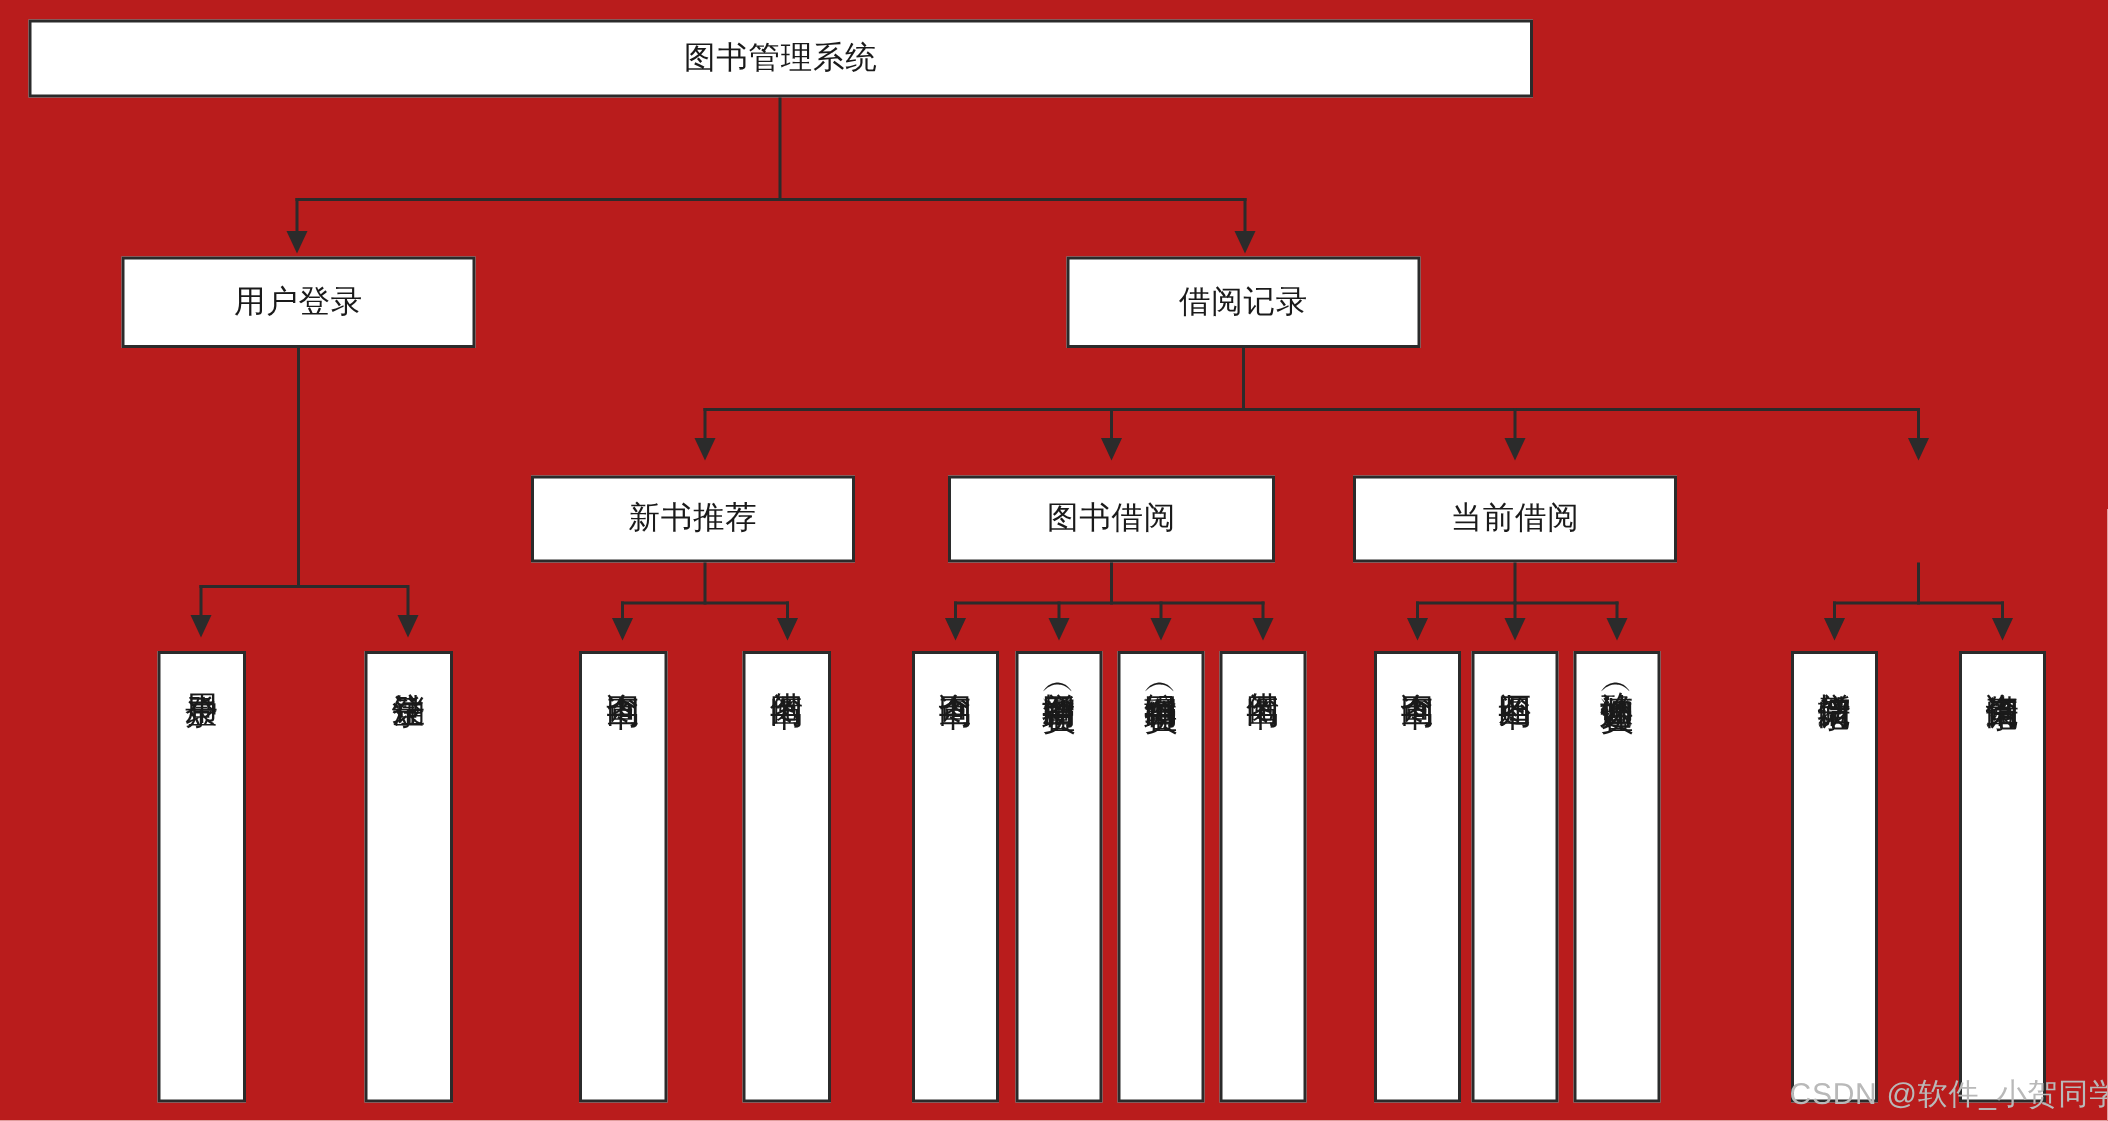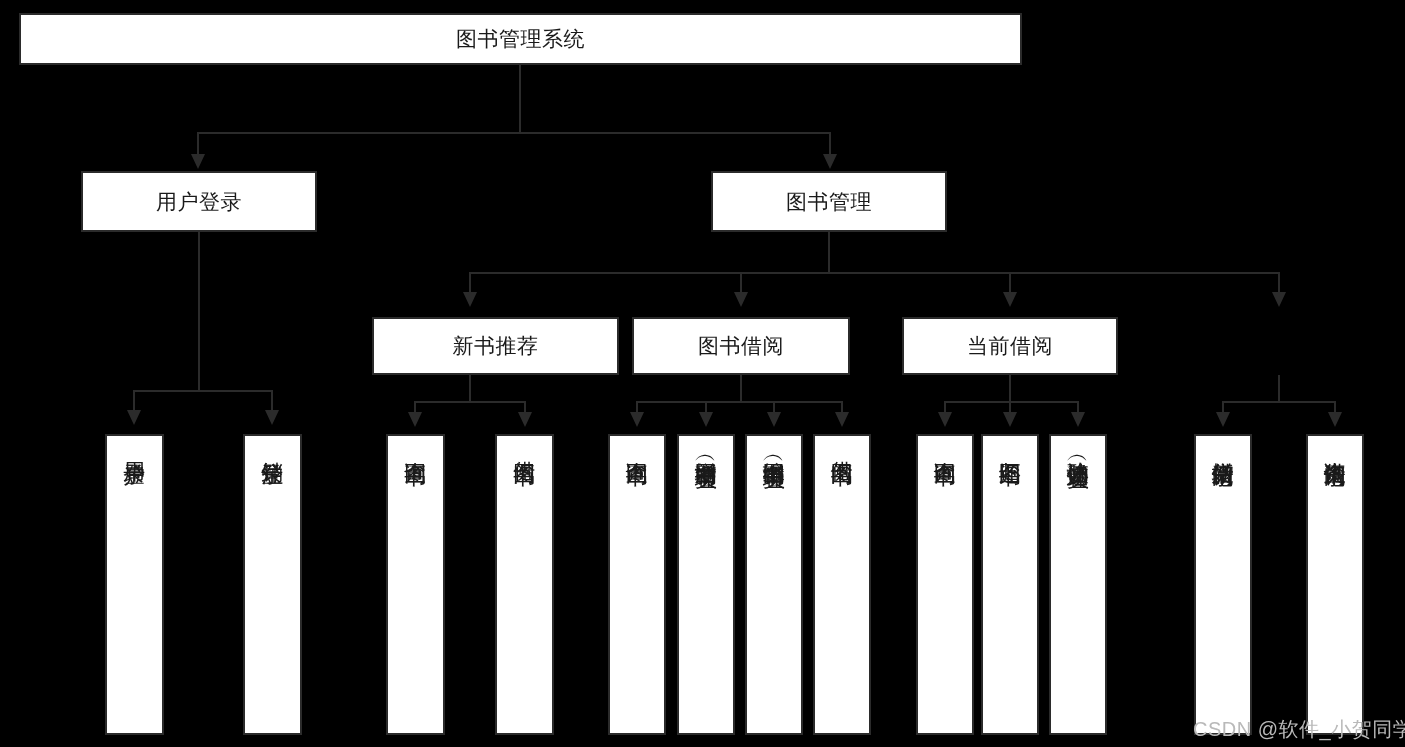--- a/index.html
+++ b/index.html
@@ -8,21 +8,21 @@
     padding: 0;
     background: #ffffff;
   }
   body {
     font-family: "Liberation Sans", "DejaVu Sans", sans-serif;
   }
   #canvas {
     position: relative;
     width: 1405px;
     height: 747px;
-    background: #000000;
+    background: #b91c1c;
     overflow: hidden;
   }
   
   .node {
     position: absolute;
     box-sizing: border-box;
     background: #ffffff;
     border: 2px solid #2b2b2b;
     display: flex;
     align-items: center;
@@ -88,21 +88,21 @@
   <div class="line vline" style="left:197px; top:132px; width:2px; height:24px;"></div>
   <div class="arrow" style="left:191px; top:154px;"></div>
 
   <div class="line vline" style="left:829px; top:132px; width:2px; height:24px;"></div>
   <div class="arrow" style="left:823px; top:154px;"></div>
 
   <div class="node horiz" style="left:81px; top:171px; width:236px; height:61px;">
     <span class="label">用户登录</span>
   </div>
   <div class="node horiz" style="left:711px; top:171px; width:236px; height:61px;">
-    <span class="label">图书管理</span>
+    <span class="label">借阅记录</span>
   </div>
 
   <div class="line vline" style="left:198px; top:232px; width:2px; height:160px;"></div>
   <div class="line hline" style="left:133px; top:390px; width:139px; height:2px;"></div>
   <div class="line vline" style="left:133px; top:390px; width:2px; height:22px;"></div>
   <div class="arrow" style="left:127px; top:410px;"></div>
   <div class="line vline" style="left:271px; top:390px; width:2px; height:22px;"></div>
   <div class="arrow" style="left:265px; top:410px;"></div>
 
   <div class="line vline" style="left:828px; top:232px; width:2px; height:42px;"></div>
@@ -110,21 +110,21 @@
 
   <div class="line vline" style="left:469px; top:272px; width:2px; height:22px;"></div>
   <div class="arrow" style="left:463px; top:292px;"></div>
   <div class="line vline" style="left:740px; top:272px; width:2px; height:22px;"></div>
   <div class="arrow" style="left:734px; top:292px;"></div>
   <div class="line vline" style="left:1009px; top:272px; width:2px; height:22px;"></div>
   <div class="arrow" style="left:1003px; top:292px;"></div>
   <div class="line vline" style="left:1278px; top:272px; width:2px; height:22px;"></div>
   <div class="arrow" style="left:1272px; top:292px;"></div>
 
-  <div class="node horiz" style="left:372px; top:317px; width:247px; height:58px;">
+  <div class="node horiz" style="left:354px; top:317px; width:216px; height:58px;">
     <span class="label">新书推荐</span>
   </div>
   <div class="node horiz" style="left:632px; top:317px; width:218px; height:58px;">
     <span class="label">图书借阅</span>
   </div>
   <div class="node horiz" style="left:902px; top:317px; width:216px; height:58px;">
     <span class="label">当前借阅</span>
   </div>
 
   <div class="line vline" style="left:469px; top:375px; width:2px; height:28px;"></div>

